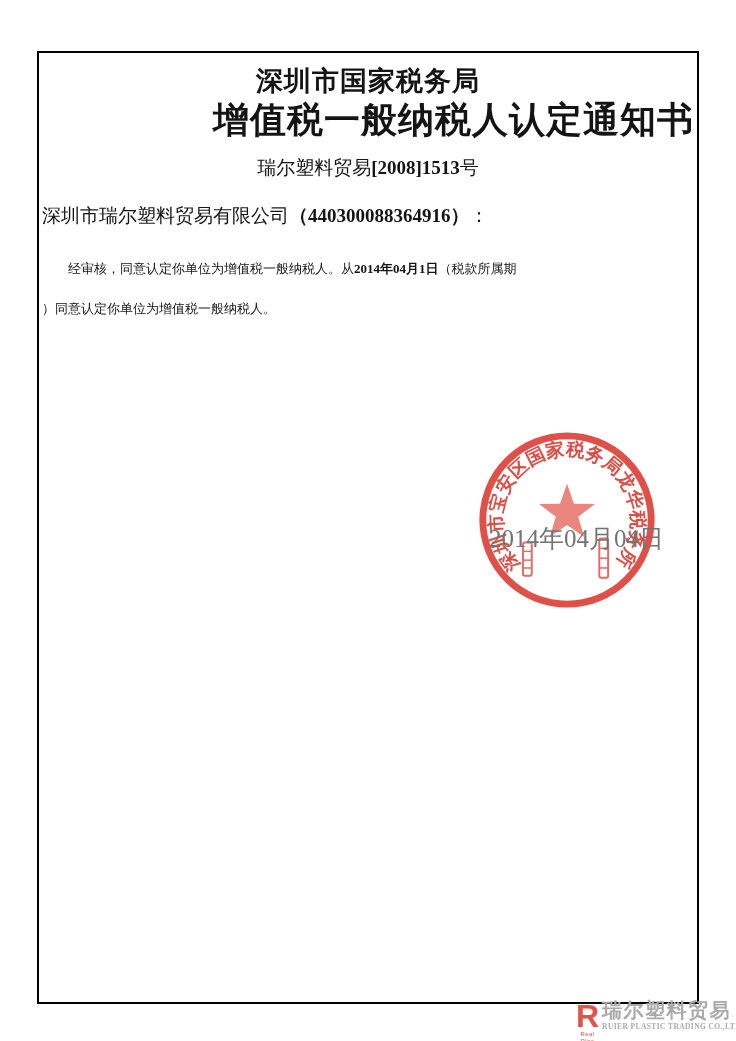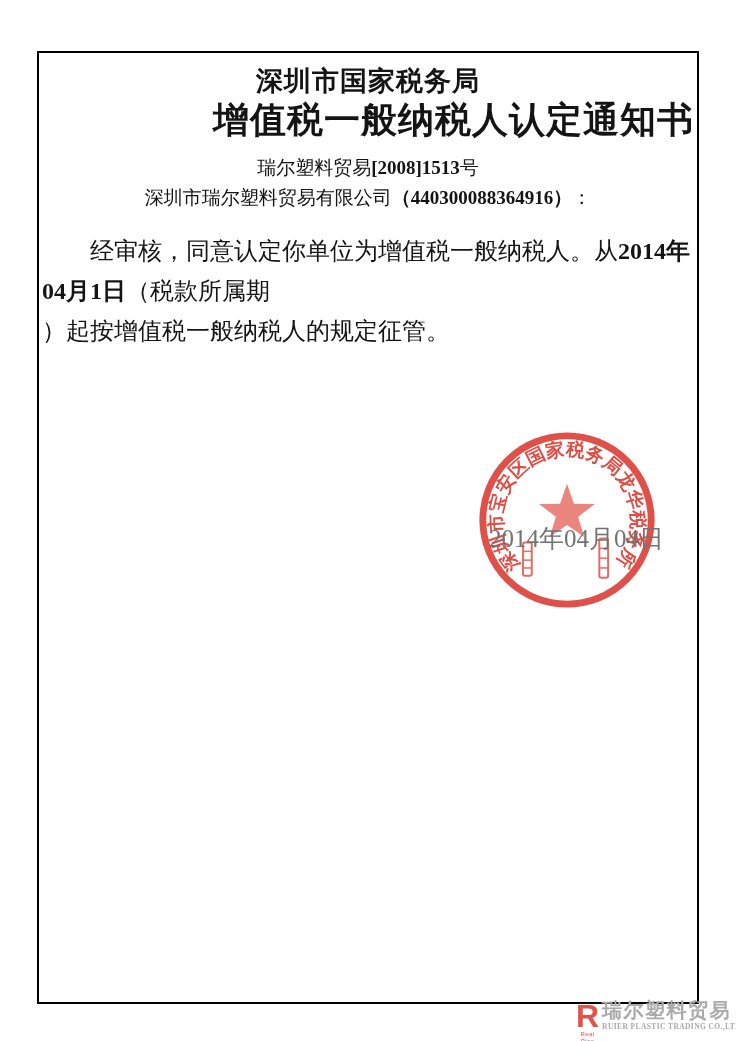--- a/index.html
+++ b/index.html
@@ -36,26 +36,26 @@
   .doc-number {
     text-align: center;
     font-size: 19px;
     line-height: 26px;
     margin-top: 15px;
   }
   .bold-digits { font-weight: bold; }
   .addressee {
     font-size: 19px;
     line-height: 26px;
-    margin-top: 4px;
-    text-align: center;
+    margin-top: 22px;
+    text-align: left;
   }
   .body-block { margin-top: 20px; }
   .body-line {
-    font-size: 24px;
+    font-size: 13px;
     line-height: 40px;
     text-align: left;
   }
   .indent { text-indent: 2em; }
   
   .seal-wrap {
     position: absolute;
     left: 474px; top: 427px;
     width: 186px; height: 186px;
     opacity: 0.92;
@@ -122,21 +122,21 @@
 <div class="doc-border">
   <div class="title">深圳市国家税务局</div>
   <div class="title2">增值税一般纳税人认定通知书</div>
 
   <div class="doc-number"><span>瑞尔塑料贸易</span><span class="bold-digits">[2008]1513</span><span>号</span></div>
 
   <div class="addressee"><span>深圳市瑞尔塑料贸易有限公司</span><span class="bold-digits">（440300088364916）</span><span>：</span></div>
 
   <div class="body-block">
     <p class="body-line indent"><span>经审核，同意认定你单位为增值税一般纳税人。从</span><span class="bold-digits">2014年04月1日</span><span>（税款所属期</span></p>
-    <p class="body-line">）起按增值税一般纳税人的规定征管。</p>
+    <p class="body-line">）同意认定你单位为增值税一般纳税人。</p>
   </div>
 </div>
 
 <div class="seal-wrap">
   <svg width="186" height="186" viewBox="0 0 190 190">
     <circle cx="95" cy="95" r="86" fill="none" stroke="#d8281e" stroke-width="7" opacity="0.88"></circle>
     <defs>
       <path id="sealTextPath" d="M 48.3 141.7 A 66 66 0 1 1 141.7 141.7" fill="none"></path>
     </defs>
     <text font-size="19" fill="#d8281e" opacity="0.9" font-family="'Liberation Serif','DejaVu Serif',serif" font-weight="bold">

